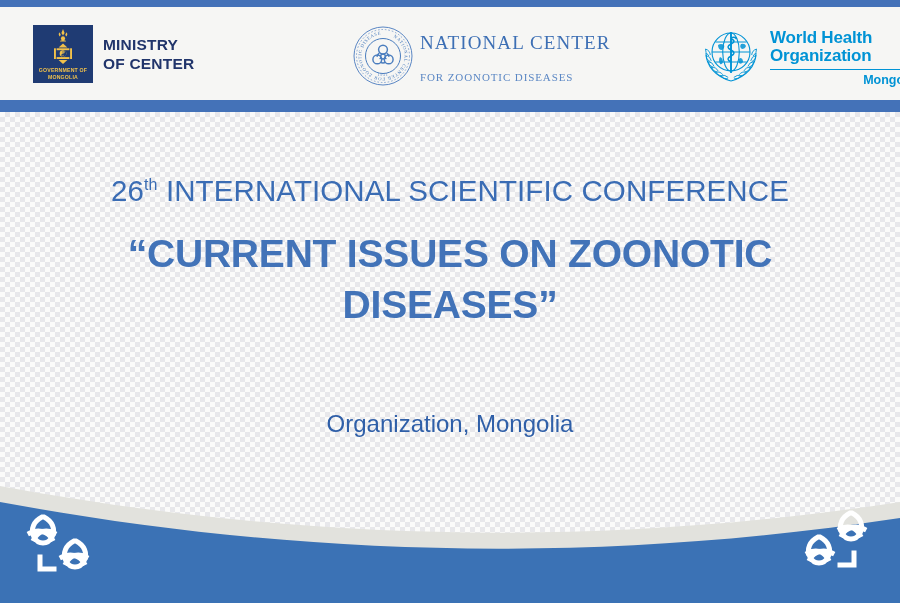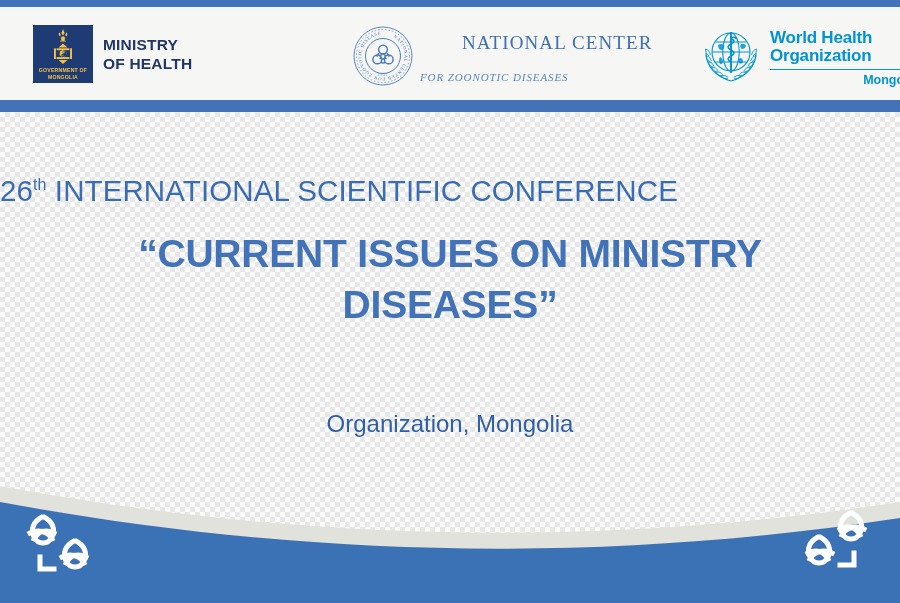--- a/index.html
+++ b/index.html
@@ -105,30 +105,28 @@
   .nczd-text {
     margin-left: 6px;
     color: #3d6fb4;
     line-height: 1;
   }
   .nczd-line1 {
     font-family: "Liberation Serif", serif;
     font-size: 19px;
     letter-spacing: 1.1px;
     display: block;
-    margin-left: 42px;
   }
   .nczd-line2 {
     font-family: "Liberation Serif", serif;
     font-size: 11px;
     letter-spacing: .9px;
     display: block;
     margin-top: 20px;
     color: #5b87c4;
-    font-style: italic;
   }
 
   .logo-who {
     position: absolute;
     left: 700px; top: 18px;
     display: flex;
     align-items: center;
   }
   .who-text {
     margin-left: 8px;
@@ -152,21 +150,21 @@
     font-weight: bold;
     text-align: right;
     width: 148px;
   }
 
   
   .headline {
     position: absolute;
     left: 0; top: 174px;
     width: 900px;
-    text-align: left;
+    text-align: center;
     color: #3a6cb4;
     font-size: 29.5px;
     font-weight: normal;
     letter-spacing: .1px;
   }
   .headline sup {
     font-size: 16px;
     vertical-align: super;
     line-height: 0;
   }
@@ -250,21 +248,21 @@
             <path d="M13 35.9 L8.6 31.9 L17.4 31.9 Z" fill="#f2c14a"></path>
           </svg>
         </span>
         <div class="moh-crest-text">
           <div>GOVERNMENT OF</div>
           <div>MONGOLIA</div>
         </div>
       </div>
       <div class="moh-name">
         <div>MINISTRY</div>
-        <div>OF HEALTH</div>
+        <div>OF CENTER</div>
       </div>
     </div>
 
     <div class="logo-nczd">
       <span>
         <svg width="62" height="62" viewBox="0 0 62 62">
           <defs>
             <path id="ringOuter" d="M31 9.5 a21.5 21.5 0 1 1 -0.01 0"></path>
           </defs>
           <circle cx="31" cy="31" r="29" fill="none" stroke="#5b87c4" stroke-width="1"></circle>
@@ -346,21 +344,21 @@
         <div class="who-underline"></div>
         <div class="who-country">Mongolia</div>
       </div>
     </div>
   </div>
 
   <div class="headline">
     <span>26</span><sup>th</sup><span> INTERNATIONAL SCIENTIFIC CONFERENCE</span>
   </div>
 
-  <div class="title">“CURRENT ISSUES ON MINISTRY DISEASES”</div>
+  <div class="title">“CURRENT ISSUES ON ZOONOTIC DISEASES”</div>
 
   <div class="meta">
     <div>Organization, Mongolia</div>
   </div>
 
   <div class="wave">
     <svg width="900" height="145" viewBox="0 0 900 145">
       <path d="M0,28 C260,76 560,96 900,44 L900,72 C560,124 260,104 0,56 Z" fill="#e2e2dd"></path>
       <path d="M0,44 C260,92 560,112 900,60 L900,145 L0,145 Z" fill="#3b72b5"></path>
     </svg>

